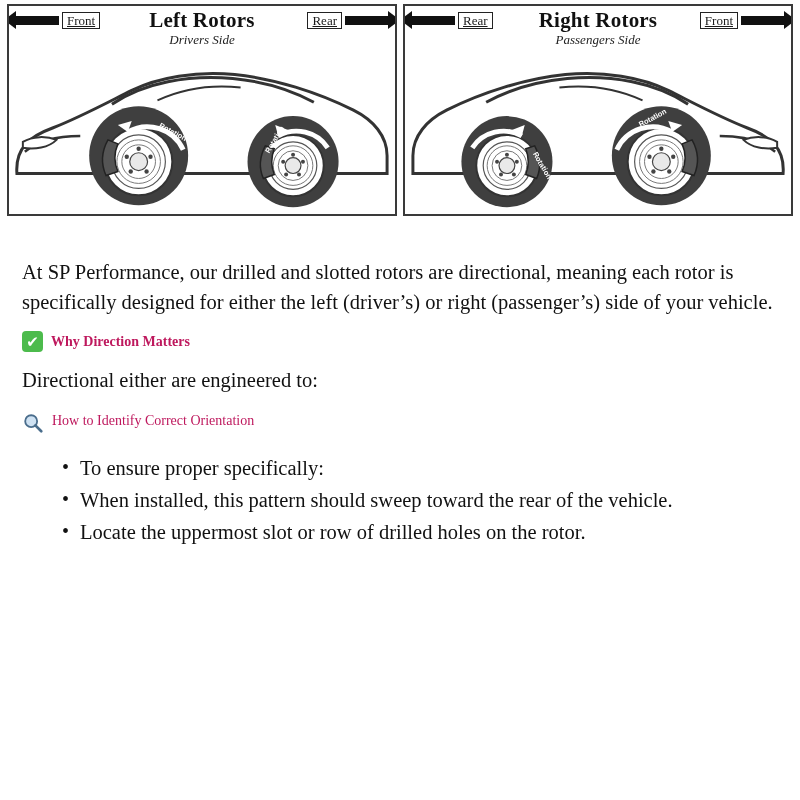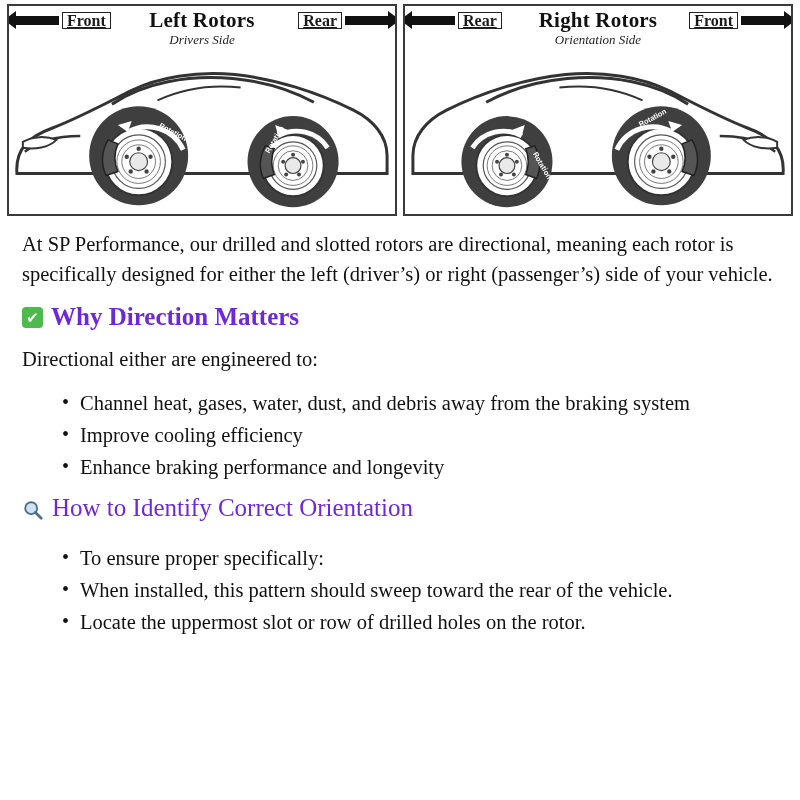--- a/index.html
+++ b/index.html
@@ -58,22 +58,22 @@
     font-style: italic;
     font-size: 13px;
     color: #222;
   }
   .arrow-tag {
     position: absolute;
     top: 6px;
     display: flex;
     align-items: center;
     gap: 3px;
-    font-size: 16px;
-    font-weight: bold;
+    font-size: 13px;
+    font-weight: normal;
     font-family: "Liberation Serif", serif;
   }
   .arrow-tag.left { left: 6px; }
   .arrow-tag.right { right: 6px; }
   .arrow-tag .lbl {
     border: 1px solid #222;
     background: #fff;
     padding: 0 4px;
     line-height: 15px;
     text-decoration: underline;
@@ -113,37 +113,38 @@
     font-family: "Liberation Sans", sans-serif;
     font-size: 7.5px;
     font-weight: bold;
     fill: #ffffff;
   }
 
   
   .body {
     padding: 14px 22px 0 22px;
     box-sizing: border-box;
+    margin-top: 28px;
   }
   p.para {
     font-size: 20.5px;
     line-height: 1.45;
     margin: 0 0 14px 0;
     color: #111;
   }
   .heading {
     display: flex;
     align-items: center;
     gap: 8px;
     margin: 0 0 14px 0;
   }
   .heading .htext {
-    font-size: 25px;
+    font-size: 14px;
     font-weight: bold;
-    color: #6d28d9;
+    color: #be185d;
   }
   .check-badge {
     width: 21px;
     height: 21px;
     border-radius: 4px;
     background: #4cbb4c;
     color: #fff;
     font-family: "Liberation Sans", sans-serif;
     font-size: 15px;
     line-height: 21px;
@@ -256,21 +257,21 @@
           <path d="M259 102 q-9 17 -2 33 l11 -4 q-5 -13 0 -26 Z" fill="#555" stroke="#222" stroke-width="1.5"></path>
           <path d="M322 104 A38 38 0 0 0 272 92" fill="none" stroke="#ffffff" stroke-width="5"></path>
           <path d="M272 92 l-3 -11 l13 5 Z" fill="#ffffff"></path>
           <text class="rot-word" transform="translate(263,110) rotate(-60)">Rotation</text>
         </g>
       </svg>
     </div>
 
     <div class="panel">
       <div class="panel-title">Right Rotors</div>
-      <div class="panel-sub">Orientation Side</div>
+      <div class="panel-sub">Passengers Side</div>
 
       <div class="arrow-tag left">
         <div class="arrow-bar to-left"></div>
         <span class="lbl">Rear</span>
       </div>
       <div class="arrow-tag right">
         <span class="lbl">Front</span>
         <div class="arrow-bar to-right"></div>
       </div>
 
@@ -337,25 +338,20 @@
 
     <p class="para">At SP Performance, our drilled and slotted rotors are directional, meaning each rotor is specifically designed for either the left (driver’s) or right (passenger’s) side of your vehicle.</p>
 
     <div class="heading">
       <span class="check-badge">✔</span>
       <span class="htext">Why Direction Matters</span>
     </div>
 
     <p class="para">Directional either are engineered to:</p>
 
-    <ul class="bullets">
-      <li>Channel heat, gases, water, dust, and debris away from the braking system</li>
-      <li>Improve cooling efficiency</li>
-      <li>Enhance braking performance and longevity</li>
-    </ul>
 
     <div class="heading">
       <svg class="mag-icon" viewBox="0 0 24 24">
         <circle cx="10" cy="10" r="6.5" fill="#cfe2f3" stroke="#4a6d8c" stroke-width="2"></circle>
         <line x1="14.6" y1="14.6" x2="21" y2="21" stroke="#4a6d8c" stroke-width="3" stroke-linecap="round"></line>
       </svg>
       <span class="htext" style="font-weight:normal">How to Identify Correct Orientation</span>
     </div>
 
     <div class="section-gap"></div>

